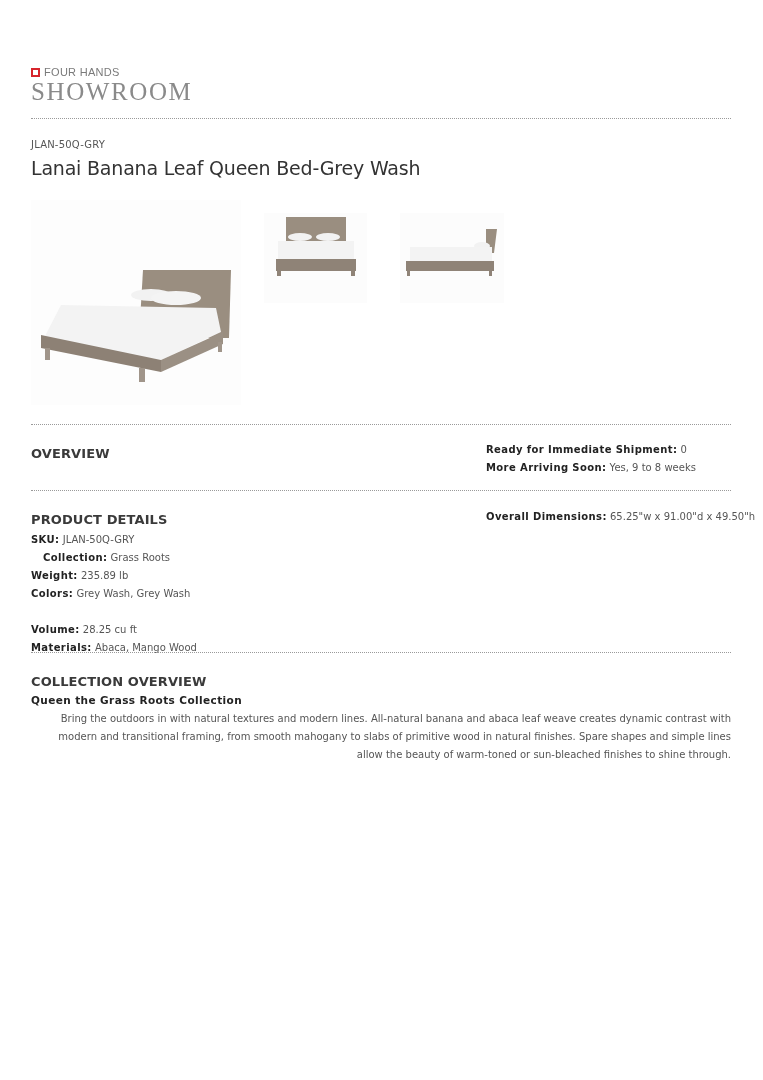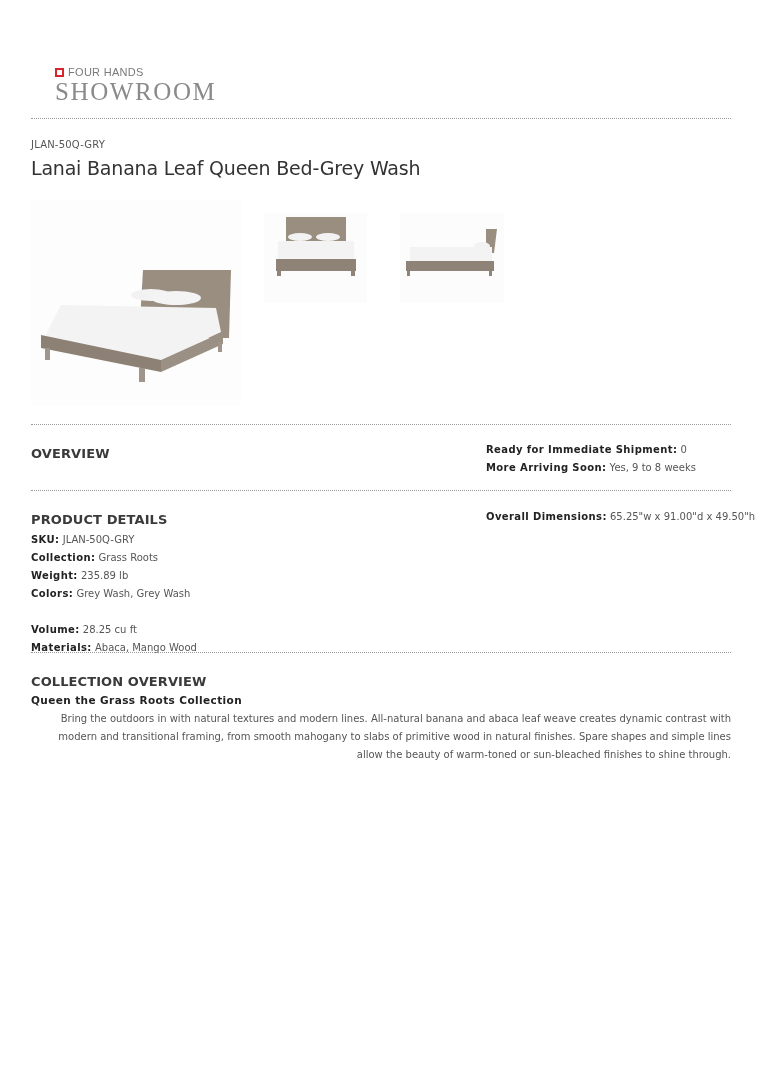--- a/index.html
+++ b/index.html
@@ -5,21 +5,21 @@
     * { box-sizing: border-box; margin: 0; padding: 0; }
     html, body { width: 763px; height: 1080px; background: #ffffff; }
     body {
       font-family: "DejaVu Sans", sans-serif;
       color: #3a3a3a;
       position: relative;
       overflow: hidden;
     }
     .page { position: absolute; left: 31px; top: 0; width: 700px; }
 
-    .logo { position: absolute; top: 66px; left: 0; margin-left: 24px; }
+    .logo { position: absolute; top: 66px; left: 0; }
     .logo-top { display: flex; align-items: center; height: 12px; }
     .logo-mark {
       width: 9px; height: 9px; background: #d7252c; position: relative; margin-right: 4px;
     }
     .logo-mark::after {
       content: ""; position: absolute; left: 2px; top: 2px; width: 5px; height: 5px; background: #fff;
     }
     .logo-brand {
       font-family: "Liberation Sans", sans-serif; font-size: 11px; color: #7a7a7a; letter-spacing: 0.3px;
     }
@@ -129,21 +129,21 @@
     <span>Yes, 9 to 8 weeks</span>
   </div>
 
   <div class="divider" style="top:490px;"></div>
 
   <h2 class="section-h" style="top:512px;">PRODUCT DETAILS</h2>
   <div class="kv" style="top:531px; left:0;">
     <b>SKU:</b>
     <span>JLAN-50Q-GRY</span>
   </div>
-  <div class="kv" style="top:549px; left:0;">
+  <div class="kv" style="top:549px; left:12px;">
     <b>Collection:</b>
     <span>Grass Roots</span>
   </div>
   <div class="kv" style="top:567px; left:0;">
     <b>Weight:</b>
     <span>235.89 lb</span>
   </div>
   <div class="kv" style="top:585px; left:0;">
     <b>Colors:</b>
     <span>Grey Wash, Grey Wash</span>

